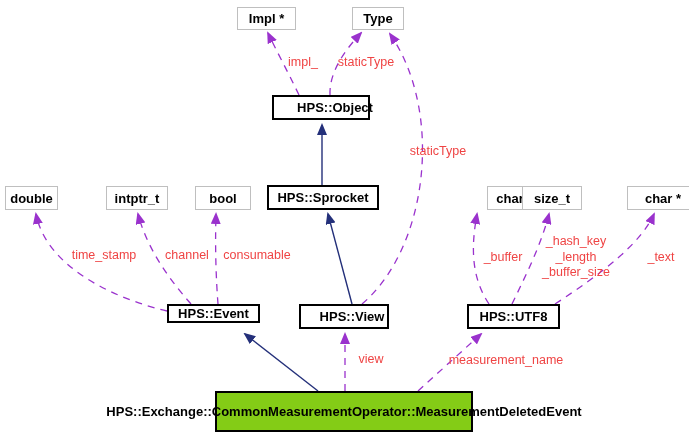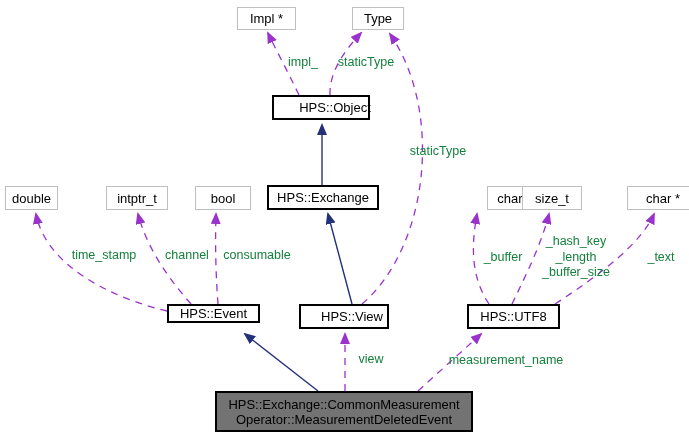--- a/index.html
+++ b/index.html
@@ -34,36 +34,37 @@
     background: #ffffff;
     border: 1px solid #bfbfbf;
     color: #000000;
     font-size: 13px;
     display: flex;
     align-items: center;
     justify-content: center;
     white-space: nowrap;
     box-sizing: border-box;
     cursor: pointer;
+    font-weight: bold;
   }
   .node.hl {
     border: 2px solid #000000;
   }
   .node.main {
     border: 2px solid #000000;
-    background: #737373;
-    flex-direction: column;
+    background: #84cc16;
+    flex-direction: row;
     line-height: 15px;
   }
   .edge-label {
     position: absolute;
     z-index: 3;
     transform: translate(-50%, -50%);
     font-size: 12.5px;
-    color: #15803d;
+    color: #ef4444;
     white-space: nowrap;
   }
   .edge-label.multi {
     text-align: center;
     line-height: 15.5px;
   }
 </style>
 </head>
 <body>
 
@@ -95,21 +96,21 @@
     <path class="edge-dashed" d="M345,391 L345,334" marker-end="url(#ah-purple)"></path>
     <path class="edge-dashed" d="M418,391 L481,334" marker-end="url(#ah-purple)"></path>
   </svg>
 
   <div class="node" style="left:237px; top:7px; width:59px; height:23px;">Impl *</div>
 
   <div class="node" style="left:352px; top:7px; width:52px; height:23px;">Type</div>
 
   <div class="node hl" style="left:272px; top:95px; width:98px; height:25px;padding-left:28px;">HPS::Object</div>
 
-  <div class="node hl" style="left:267px; top:185px; width:112px; height:25px;">HPS::Exchange</div>
+  <div class="node hl" style="left:267px; top:185px; width:112px; height:25px;">HPS::Sprocket</div>
 
   <div class="node" style="left:5px; top:186px; width:53px; height:24px;">double</div>
 
   <div class="node" style="left:106px; top:186px; width:62px; height:24px;">intptr_t</div>
 
   <div class="node" style="left:195px; top:186px; width:56px; height:24px;">bool</div>
 
   <div class="node" style="left:455px; top:186px; width:46px; height:24px;margin-left:32px;">char</div>
 
   <div class="node" style="left:522px; top:186px; width:60px; height:24px;">size_t</div>

